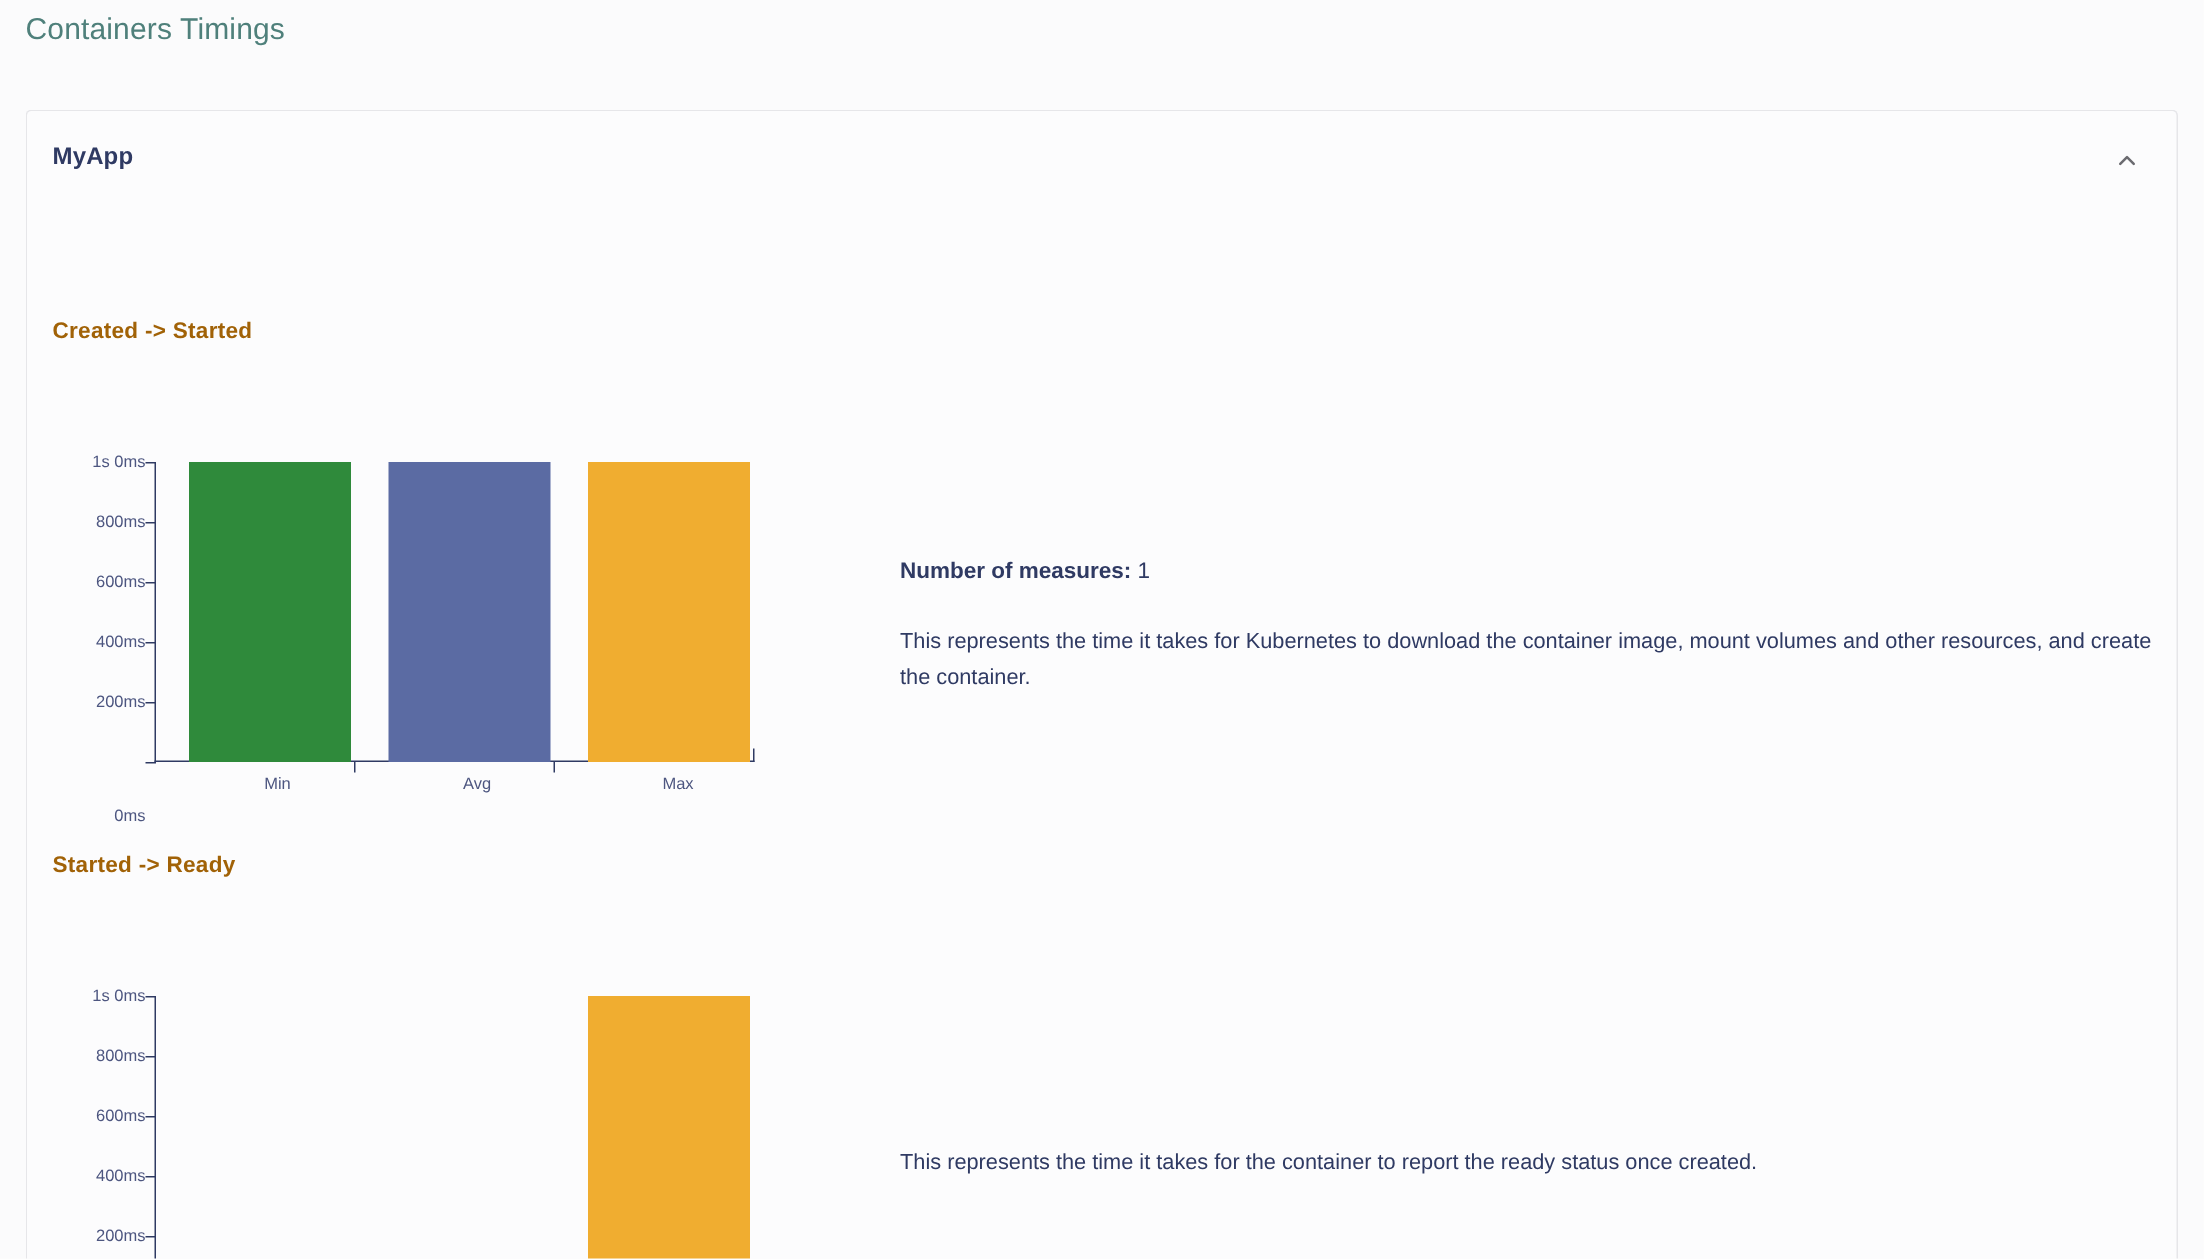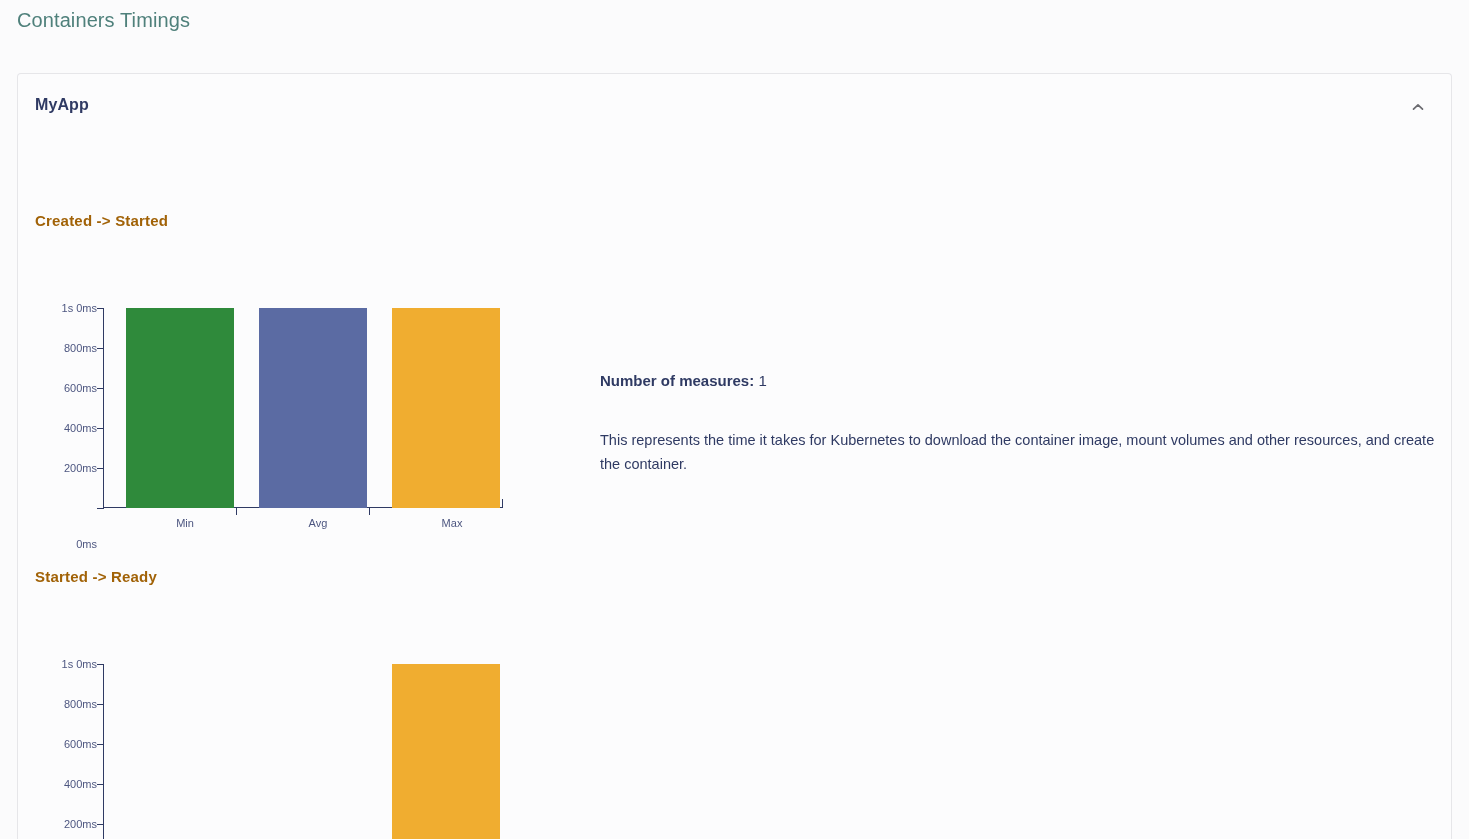--- a/index.html
+++ b/index.html
@@ -172,21 +172,21 @@
 
   .measures {
     font-size: 15px;
     color: #2f3a63;
     line-height: 1.4;
   }
   .measures .mlabel { font-weight: 700; }
   .measures .mvalue { font-weight: 400; }
 
   .desc {
-    margin-top: 38px;
+    margin-top: 26px;
     font-size: 14.5px;
     color: #2f3a63;
     line-height: 1.65;
     max-width: 845px;
   }
 </style>
 </head>
 <body>
 
 <div class="page">
@@ -278,17 +278,18 @@
 
         <div class="plot">
           <div class="bar" style="left:23px;  width:108px; height:0px;   background:#2f8a3b;"></div>
 
           <div class="bar" style="left:289px; width:108px; height:200px; background:#f0ad30;"></div>
         </div>
 
       </div>
 
       <div class="side" style="top:602px;">
+        <div class="desc">This represents the time it takes for the container to report the ready status once created.</div>
       </div>
     </div>
 
   </div>
 </div>
 
 </body></html>

